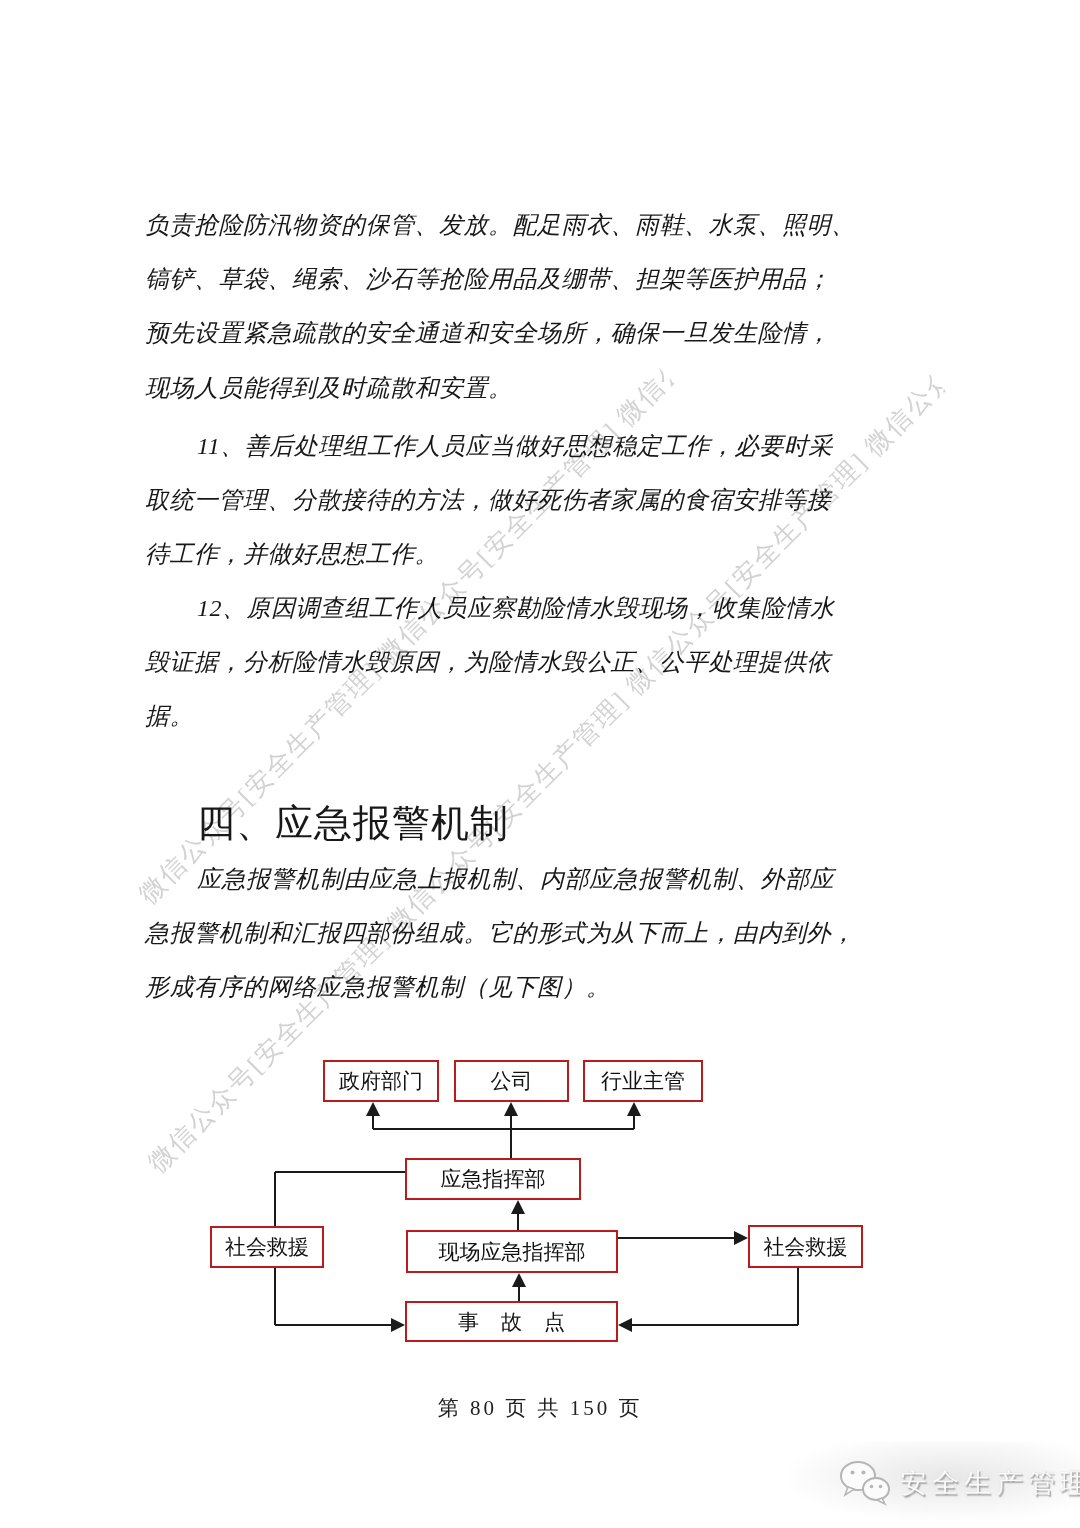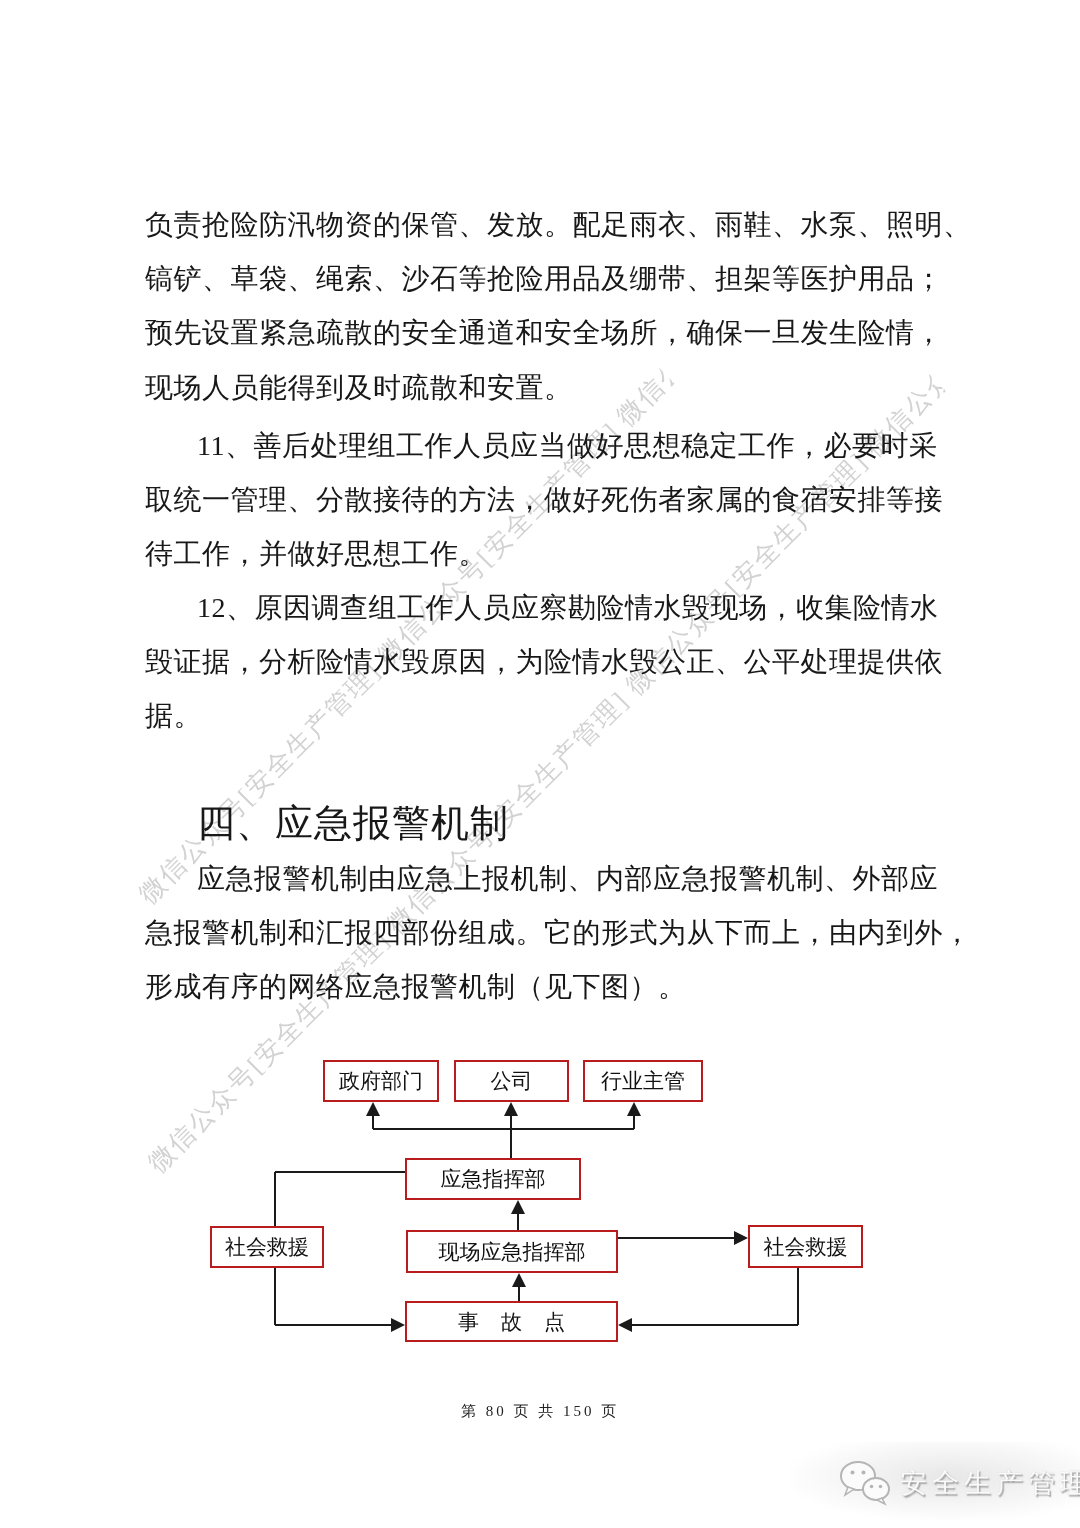--- a/index.html
+++ b/index.html
@@ -27,23 +27,24 @@
     left:405px;top:637px;width:740px;height:34px;
     transform:translate(-50%,-50%) rotate(-45deg);
   }
   .wm.band-b{
     left:545px;top:775px;width:1110px;height:34px;
     transform:translate(-50%,-50%) rotate(-45deg);
   }
   
   .line{
     position:absolute;left:145px;
-    font-size:28px;line-height:34px;
+    font-size:24px;line-height:34px;
     letter-spacing:0.5px;white-space:nowrap;
     z-index:1;
+    font-style:italic;
   }
   .line.indent{left:197px;}
   .heading{
     position:absolute;left:197px;top:805px;
     font-size:38px;line-height:36px;letter-spacing:1px;
     white-space:nowrap;z-index:1;
   }
   
   .fc-svg{position:absolute;left:0;top:1040px;z-index:1;}
   .fc-box{
@@ -52,23 +53,22 @@
     background:#ffffff;
     box-sizing:border-box;
     display:flex;align-items:center;justify-content:center;
     font-size:21px;color:#111;
     z-index:2;white-space:nowrap;
   }
   .fc-box.wide-space{letter-spacing:22px;padding-left:22px;font-family:Liberation Mono, monospace;}
   
   .page-number{
     position:absolute;left:0;top:1394px;width:1080px;
-    text-align:center;font-size:15px;letter-spacing:3px;color:#222;
+    text-align:center;font-size:21px;letter-spacing:3px;color:#222;
     z-index:1;
-    margin-top:8px;
   }
   .brand-backdrop{
     position:absolute;left:790px;top:1442px;width:290px;height:78px;
     background:radial-gradient(ellipse at 55% 45%, #e7e7e7 0%, rgba(255,255,255,0) 75%);
     z-index:1;
   }
   .brand{
     position:absolute;left:838px;top:1458px;height:50px;
     display:flex;align-items:center;gap:8px;z-index:2;
   }

